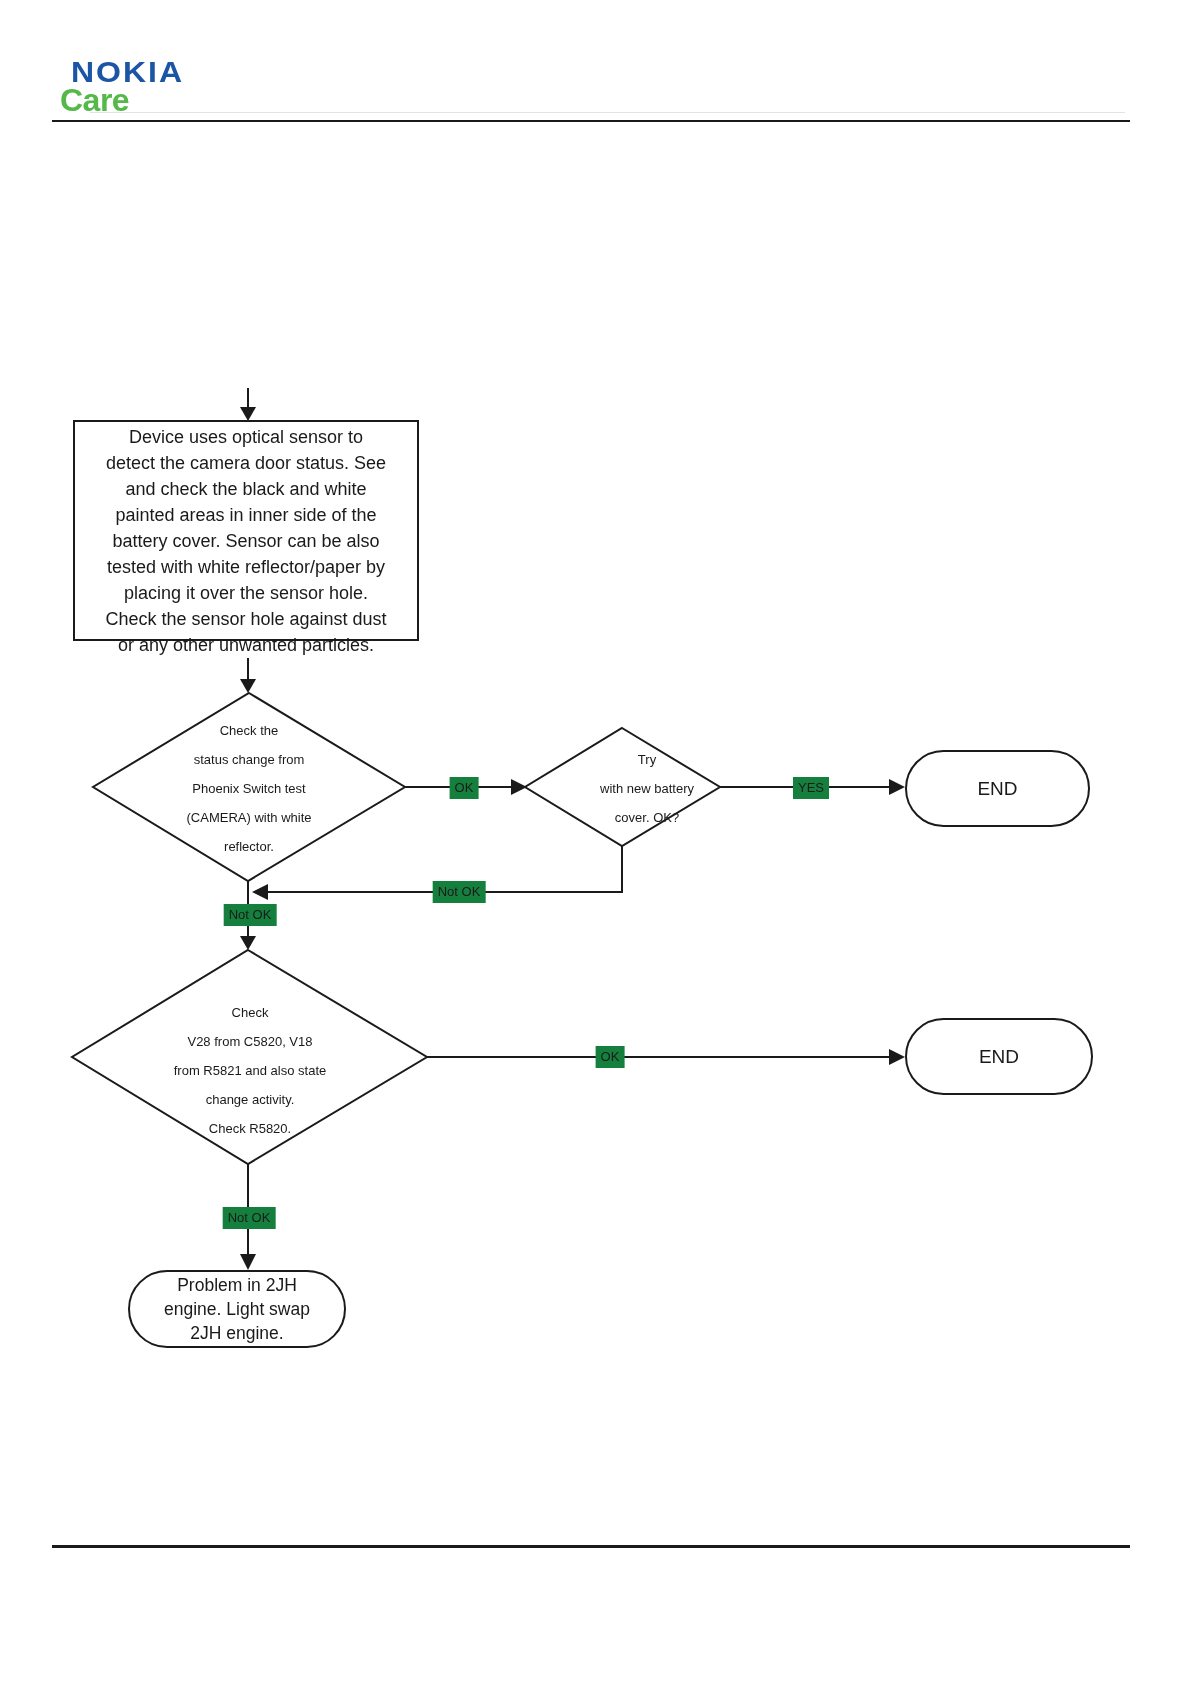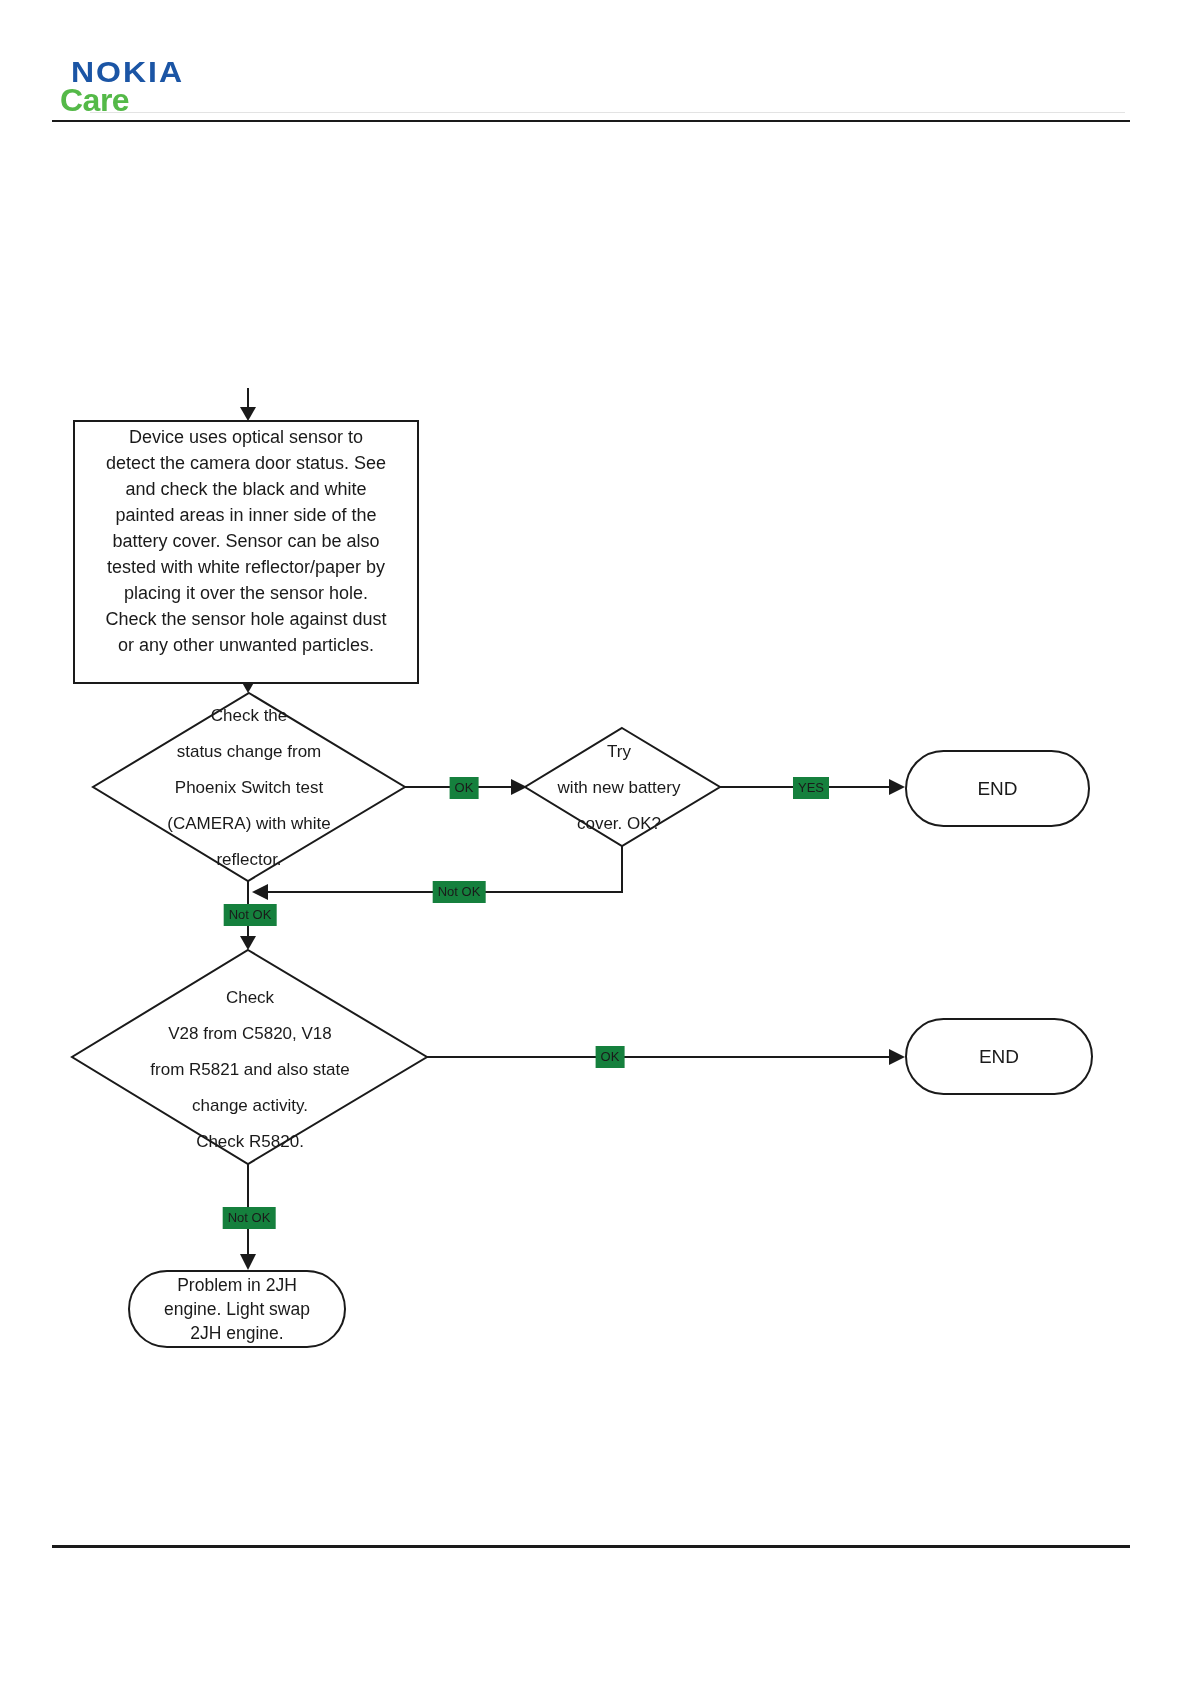--- a/index.html
+++ b/index.html
@@ -75,38 +75,38 @@
   .terminator {
     border-radius: 54px;
     font-size: 17.5px;
     line-height: 24px;
   }
   .t-start   { left: 140px; top: 278px; width: 215px; height: 110px; }
   .t-end1    { left: 905px; top: 750px;  width: 185px; height: 77px; border-radius: 39px; font-size: 19px; }
   .t-end2    { left: 905px; top: 1018px; width: 188px; height: 77px; border-radius: 39px; font-size: 19px; }
   .t-problem { left: 128px; top: 1270px; width: 218px; height: 78px; border-radius: 43px; }
   .process {
-    left: 73px; top: 420px; width: 346px; height: 264px;
+    left: 73px; top: 420px; width: 346px; height: 221px;
     font-size: 18px;
     line-height: 26px;
     align-items: flex-start;
     padding-top: 2px;
   }
   .diamond-text {
     position: absolute;
     display: flex;
     align-items: center;
     justify-content: center;
     text-align: center;
     white-space: pre-line;
-    font-size: 17px;
-    line-height: 36px;
+    font-size: 13px;
+    line-height: 29px;
   }
   .dt1 { left: 119px; top: 726px;  width: 260px; height: 124px; }
-  .dt2 { left: 524px; top: 751px;  width: 190px; height: 74px; text-align: center;  }
+  .dt2 { left: 552px; top: 751px;  width: 190px; height: 74px; text-align: center;  }
   .dt3 { left: 110px; top: 995px;  width: 280px; height: 126px; margin-top: 12px; }
   
   .edge-label {
     position: absolute;
     transform: translate(-50%, -50%);
     background: #15803d;
     padding: 0 5px;
     font-size: 13px;
     line-height: 22px;
     white-space: nowrap;

